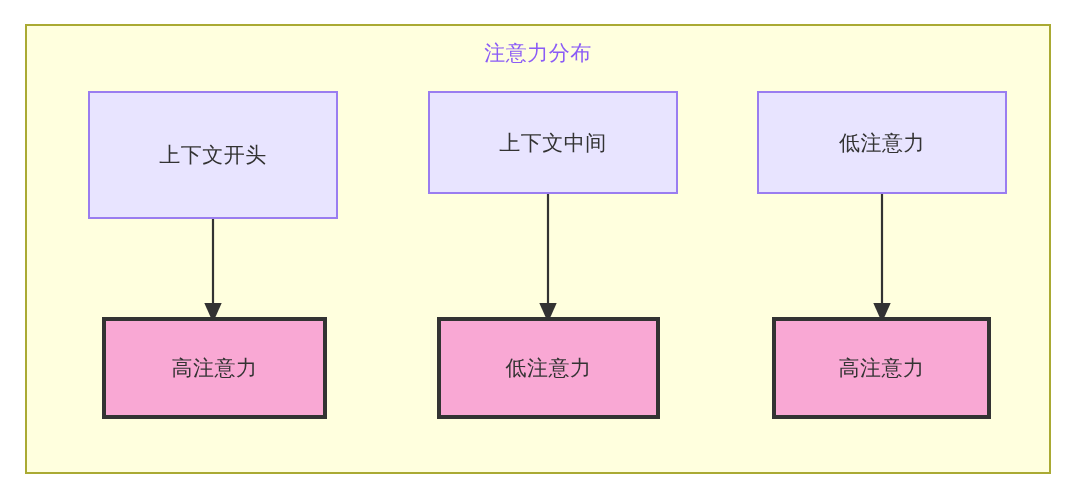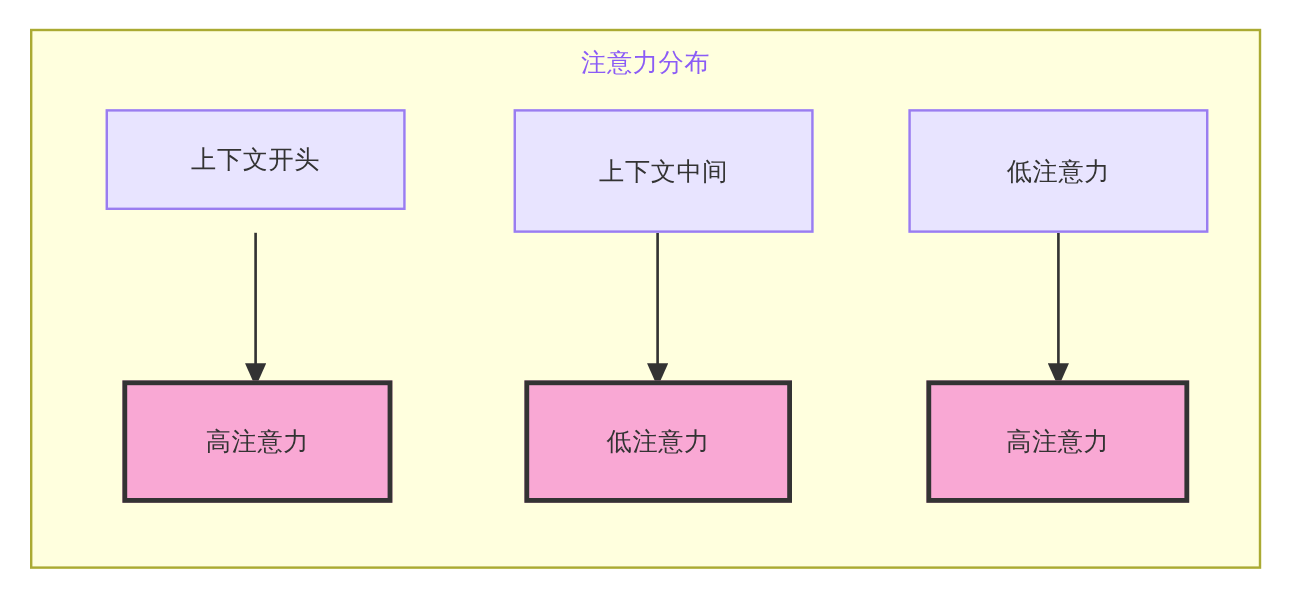--- a/index.html
+++ b/index.html
@@ -69,21 +69,21 @@
     background: #f9a8d4;
     border: 4px solid #333333;
   }
 
   .node.attn-low {
     background: #f9a8d4;
     border: 4px solid #333333;
   }
 
   
-  .n-ctx-start  { left: 88px;  top: 91px;  width: 250px; height: 84px; }
+  .n-ctx-start  { left: 88px;  top: 91px;  width: 250px; height: 128px; }
   .n-attn-1     { left: 102px; top: 317px; width: 225px; height: 102px; }
 
   
   .n-ctx-mid    { left: 428px; top: 91px;  width: 250px; height: 103px; }
   .n-attn-2     { left: 437px; top: 317px; width: 223px; height: 102px; }
 
   
   .n-ctx-end    { left: 757px; top: 91px;  width: 250px; height: 103px; }
   .n-attn-3     { left: 772px; top: 317px; width: 219px; height: 102px; }
 

